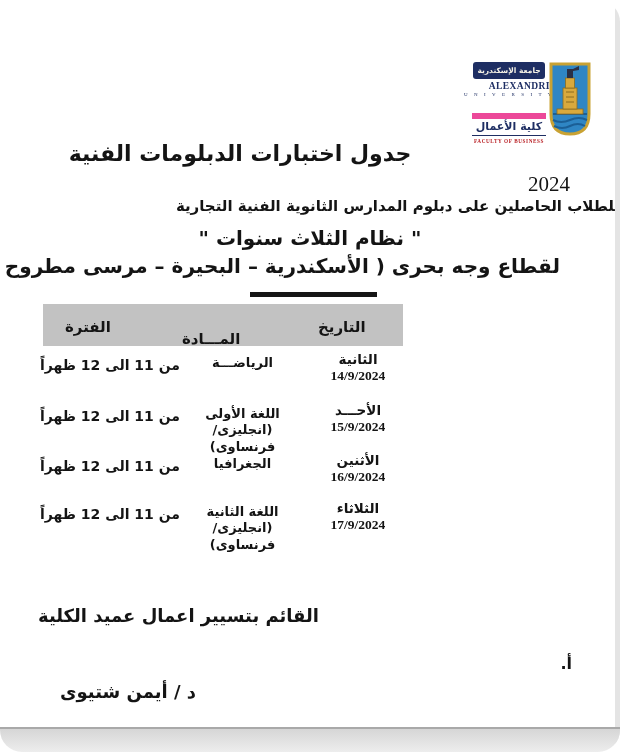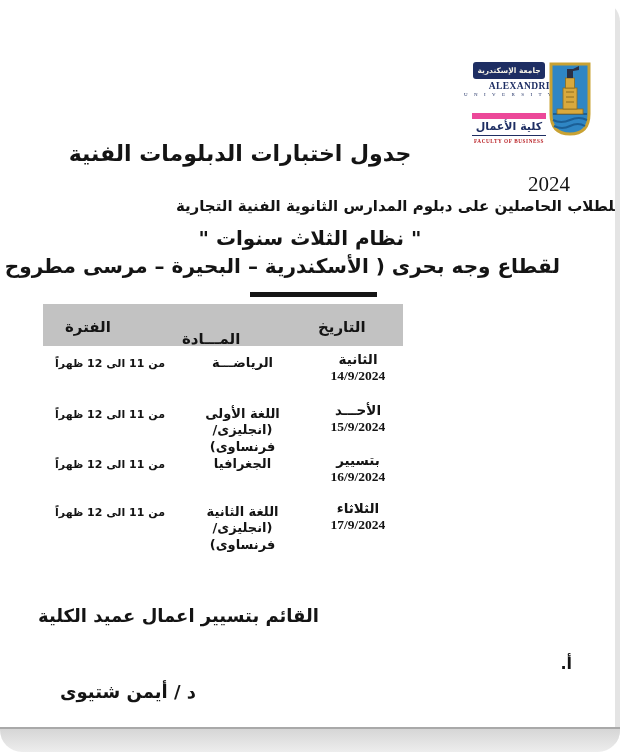--- a/index.html
+++ b/index.html
@@ -43,21 +43,21 @@
   .thead span{position:absolute;top:0;height:33px;line-height:46px;font-size:15px;font-weight:bold;text-align:left;direction:rtl;}
   .th-date{left:275px;width:80px;}
   .th-subject{left:139px;width:100px;margin-top:12px;}
   .th-period{left:22px;width:80px;}
 
   .trow{left:0;top:0;width:620px;height:48px;}
   .cell{position:absolute;text-align:center;direction:rtl;font-weight:bold;}
   .c-date{left:318px;width:80px;top:0;font-size:13.5px;line-height:1.2;}
   .c-date .dnum{font-family:Liberation Serif, serif;font-size:13.5px;}
   .c-subject{left:175px;width:135px;top:4px;font-size:13px;line-height:1.25;white-space:pre-line;}
-  .c-period{left:40px;width:140px;top:6px;font-size:11px;}
+  .c-period{left:40px;width:140px;top:6px;font-size:14px;}
   .r1{top:351px;} .r2{top:402px;} .r3{top:452px;} .r4{top:500px;}
 
   
   .foot-title{left:38px;top:605px;font-size:18px;font-weight:bold;direction:rtl;}
   .foot-prefix{right:48px;top:654px;font-size:16px;font-weight:bold;direction:rtl;}
   .foot-name{left:60px;top:681px;width:175px;text-align:left;font-size:18px;font-weight:bold;direction:rtl;white-space:nowrap;}
 
   
   .edge-bottom{left:0;top:727px;width:620px;height:25px;background:linear-gradient(#d6d6d6,#efefef);border-top:2px solid #a9a9a9;}
   .edge-right{left:615px;top:0;width:5px;height:752px;background:#e4e4e4;}
@@ -116,21 +116,21 @@
       <span>الأحـــد</span><br>
       <span class="dnum">15/9/2024</span>
     </div>
     <div class="cell c-subject">اللغة الأولى (انجليزى/
 فرنساوى)</div>
     <div class="cell c-period">من 11 الى 12 ظهراً</div>
   </div>
 
   <div class="abs trow r3">
     <div class="cell c-date">
-      <span>بتسيير</span><br>
+      <span>الأثنين</span><br>
       <span class="dnum">16/9/2024</span>
     </div>
     <div class="cell c-subject">الجغرافيا</div>
     <div class="cell c-period">من 11 الى 12 ظهراً</div>
   </div>
 
   <div class="abs trow r4">
     <div class="cell c-date">
       <span>الثلاثاء</span><br>
       <span class="dnum">17/9/2024</span>

